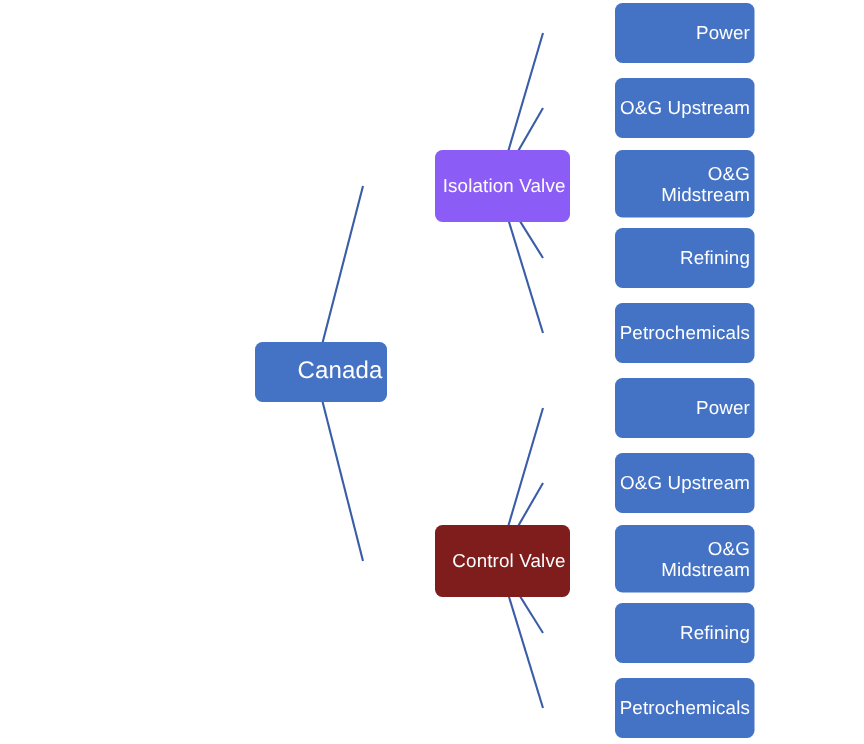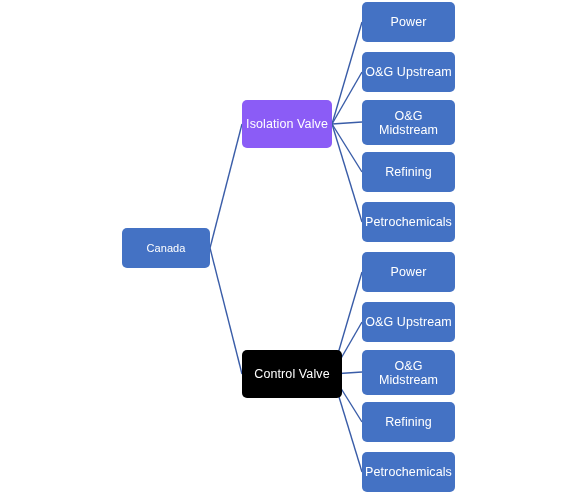--- a/index.html
+++ b/index.html
@@ -29,36 +29,37 @@
   }
   .node {
     position: absolute;
     box-sizing: border-box;
     background: #4472C4;
     border-radius: 5px;
     color: #ffffff;
     display: flex;
     align-items: center;
     justify-content: center;
-    text-align: center;
+    text-align: right;
     line-height: 1.12;
     letter-spacing: 0.1px;
     font-size: 12.5px;
     font-weight: 400;
     padding: 2px 3px;
     z-index: 2;
     user-select: none;
+    margin-left: 48px;
   }
   .node-label {
     display: block;
     width: 100%;
     white-space: pre-line;
   }
   .node-root {
-    font-size: 11px;
+    font-size: 16px;
   }
   .node-branch {
     font-size: 12.5px;
   }
   .node-leaf {
     font-size: 12.5px;
   }
 </style>
 </head>
 <body>
@@ -96,21 +97,21 @@
       <div class="node node-leaf" style="left: 362px; top: 100px; width: 93px; height: 45px; background: rgb(68, 114, 196); color: rgb(255, 255, 255); border-radius: 5px;">
         <span class="node-label">O&amp;G
 Midstream</span>
       </div>
       <div class="node node-leaf" style="left: 362px; top: 152px; width: 93px; height: 40px; background: rgb(68, 114, 196); color: rgb(255, 255, 255); border-radius: 5px;">
         <span class="node-label">Refining</span>
       </div>
       <div class="node node-leaf" style="left: 362px; top: 202px; width: 93px; height: 40px; background: rgb(68, 114, 196); color: rgb(255, 255, 255); border-radius: 5px;">
         <span class="node-label">Petrochemicals</span>
       </div>
-      <div class="node node-branch" style="left: 242px; top: 350px; width: 100px; height: 48px; background: #000000; color: rgb(255, 255, 255); border-radius: 5px;">
+      <div class="node node-branch" style="left: 242px; top: 350px; width: 90px; height: 48px; background: #7f1d1d; color: rgb(255, 255, 255); border-radius: 5px;">
         <span class="node-label">Control Valve</span>
       </div>
       <div class="node node-leaf" style="left: 362px; top: 252px; width: 93px; height: 40px; background: rgb(68, 114, 196); color: rgb(255, 255, 255); border-radius: 5px;">
         <span class="node-label">Power</span>
       </div>
       <div class="node node-leaf" style="left: 362px; top: 302px; width: 93px; height: 40px; background: rgb(68, 114, 196); color: rgb(255, 255, 255); border-radius: 5px;">
         <span class="node-label">O&amp;G Upstream</span>
       </div>
       <div class="node node-leaf" style="left: 362px; top: 350px; width: 93px; height: 45px; background: rgb(68, 114, 196); color: rgb(255, 255, 255); border-radius: 5px;">
         <span class="node-label">O&amp;G

